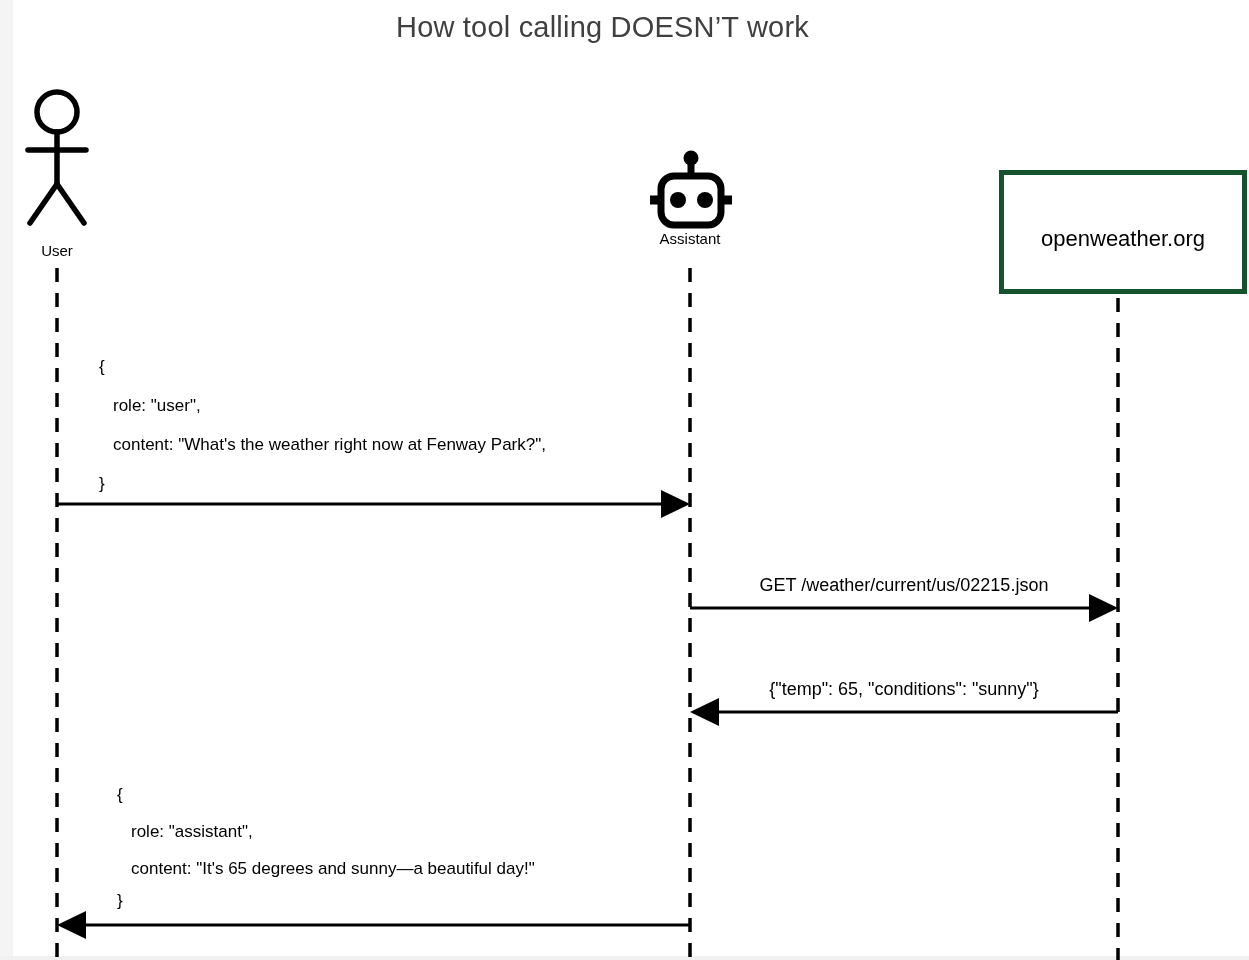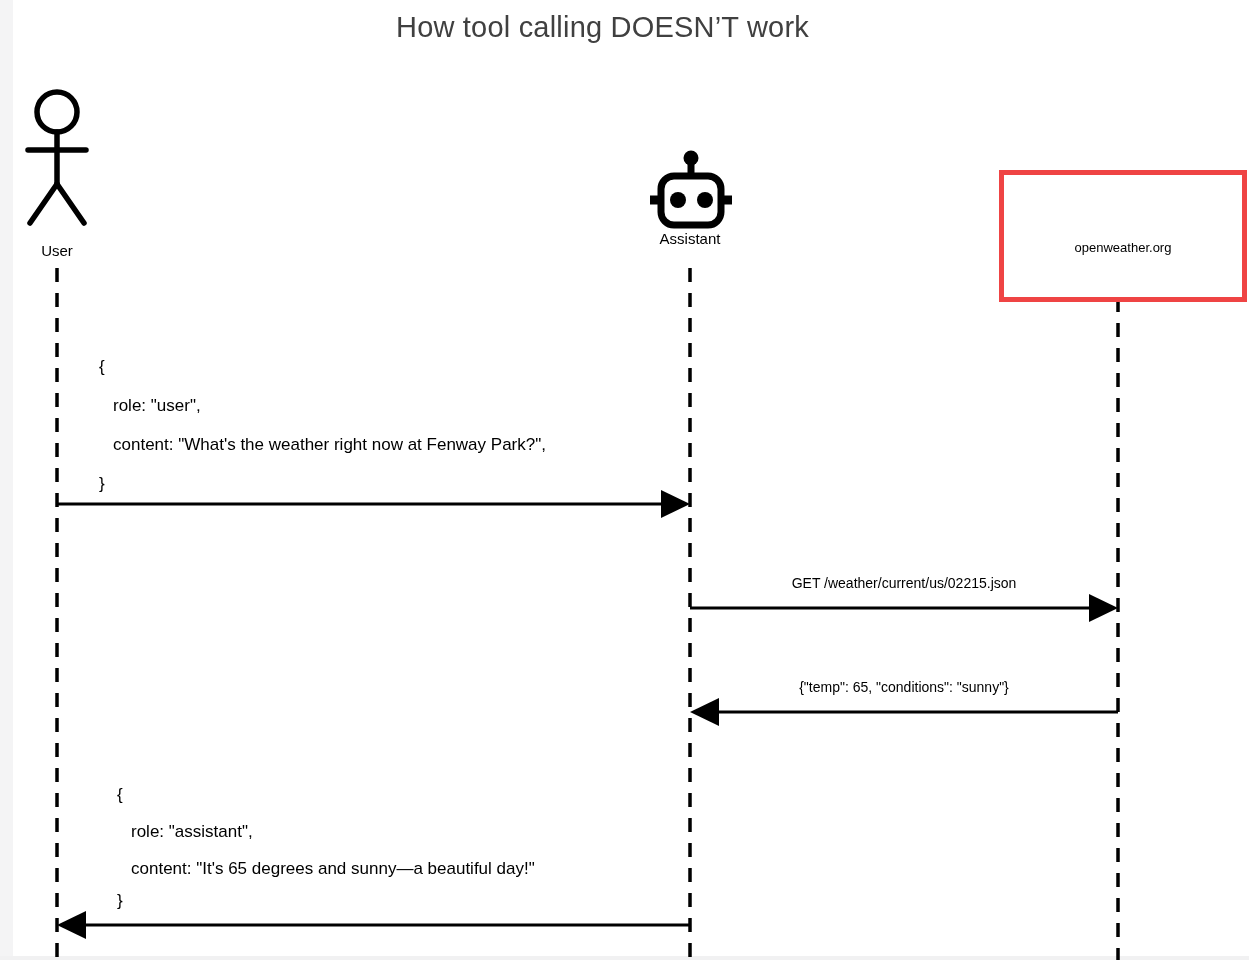--- a/index.html
+++ b/index.html
@@ -20,28 +20,28 @@
   }
 
   svg.layer { position:absolute; left:0; top:0; }
 
   .actor-label { position:absolute; font-size:15px; text-align:center; white-space:nowrap; color:#000; }
   .lbl-user      { left:6px;   top:242px; width:102px; }
   .lbl-assistant { left:639px; top:230px; width:102px; }
 
   .participant-box {
     position:absolute; left:999px; top:170px; width:238px; height:100px;
-    background:#ffffff; border:5px solid #ef4444;
+    background:#ffffff; border:5px solid #14532d;
     display:flex; align-items:center; justify-content:center;
-    padding-top:22px; font-size:13px;
+    padding-top:14px; font-size:22px;
   }
 
   .arrow-label {
     position:absolute; left:690px; width:428px;
-    text-align:center; font-size:14px; white-space:nowrap;
+    text-align:center; font-size:18px; white-space:nowrap;
   }
   .lbl-get  { top:575px; }
   .lbl-resp { top:679px; }
 
   .code-line { position:absolute; font-size:17px; white-space:nowrap; color:#000; }
   .b1-l0 { left:99px;  top:357px; }
   .b1-l1 { left:113px; top:396px; }
   .b1-l2 { left:113px; top:435px; }
   .b1-l3 { left:99px;  top:474px; }
   .b2-l0 { left:117px; top:785px; }

